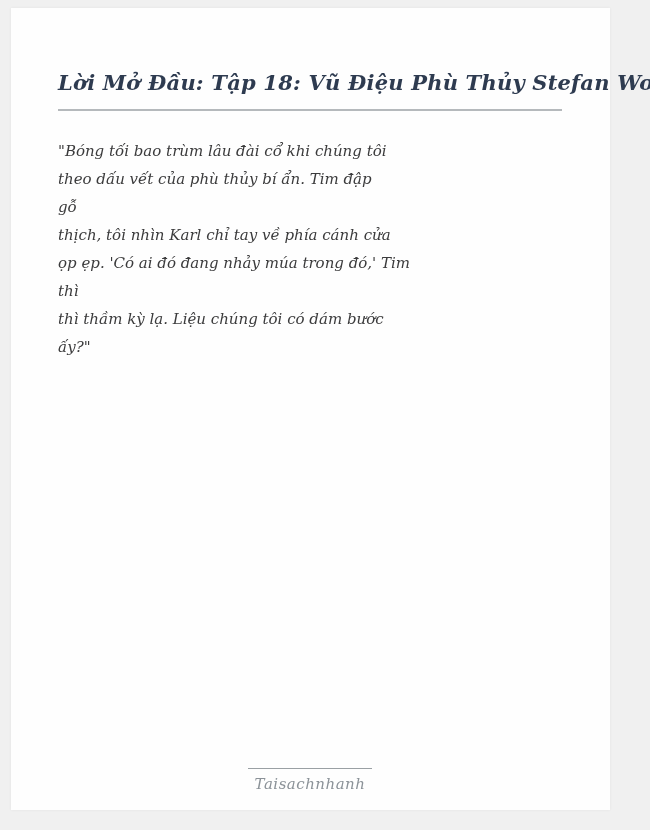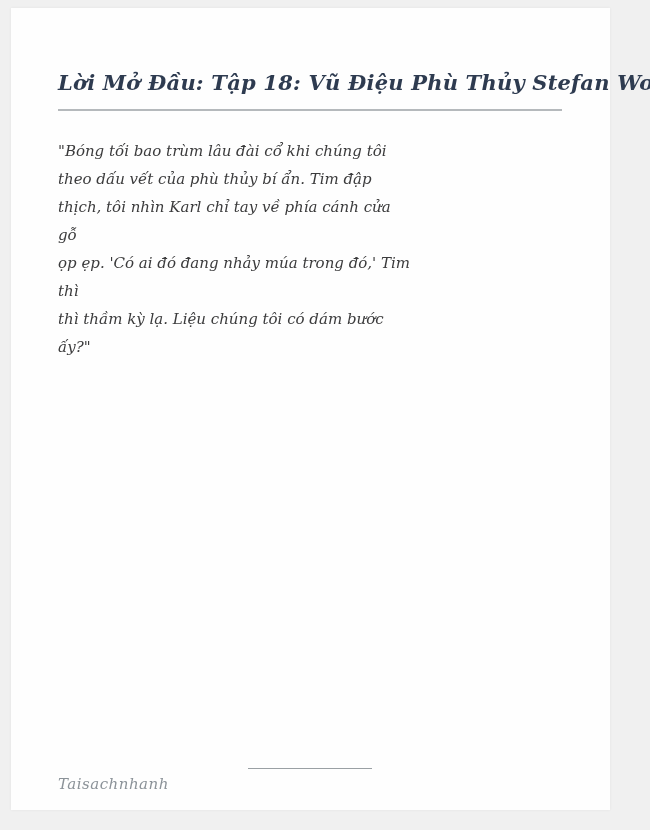--- a/index.html
+++ b/index.html
@@ -50,20 +50,21 @@
     color: #3b3b3c;
   }
   .body-line {
     white-space: nowrap;
   }
   .footer {
     position: absolute;
     left: 47px;
     top: 760px;
     width: 504px;
+    text-align: center;
   }
   .footer-divider {
     margin: 0 auto;
     width: 124px;
     height: 1px;
     background: #9aa0a4;
     border: none;
   }
   .footer-text {
     margin-top: 6px;
@@ -76,22 +77,22 @@
 </head>
 <body>
 
 <div class="page">
   <div class="content">
     <h1 class="doc-title">Lời Mở Đầu: Tập 18: Vũ Điệu Phù Thủy Stefan Wolf</h1>
     <div class="title-divider"></div>
     <div class="body-text">
       <div class="body-line">"Bóng tối bao trùm lâu đài cổ khi chúng tôi</div>
       <div class="body-line">theo dấu vết của phù thủy bí ẩn. Tim đập</div>
+      <div class="body-line">gỗ</div>
       <div class="body-line">thịch, tôi nhìn Karl chỉ tay về phía cánh cửa</div>
-      <div class="body-line">gỗ</div>
       <div class="body-line">ọp ẹp. 'Có ai đó đang nhảy múa trong đó,' Tim</div>
       <div class="body-line">thì</div>
       <div class="body-line">thì thầm kỳ lạ. Liệu chúng tôi có dám bước</div>
       <div class="body-line">ấy?"</div>
     </div>
   </div>
   <div class="footer">
     <div class="footer-divider"></div>
     <div class="footer-text">Taisachnhanh</div>
   </div>

